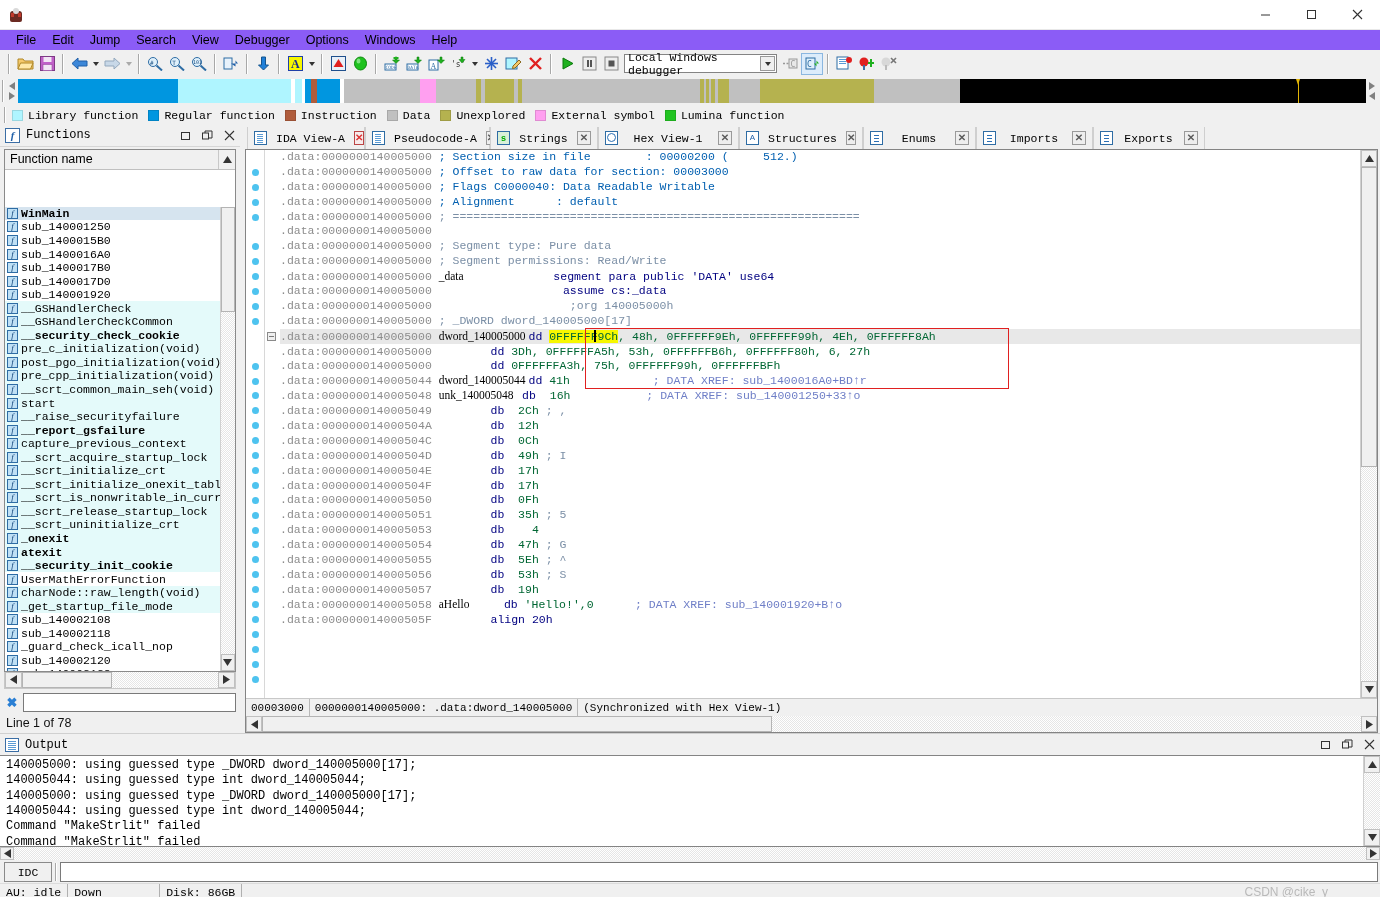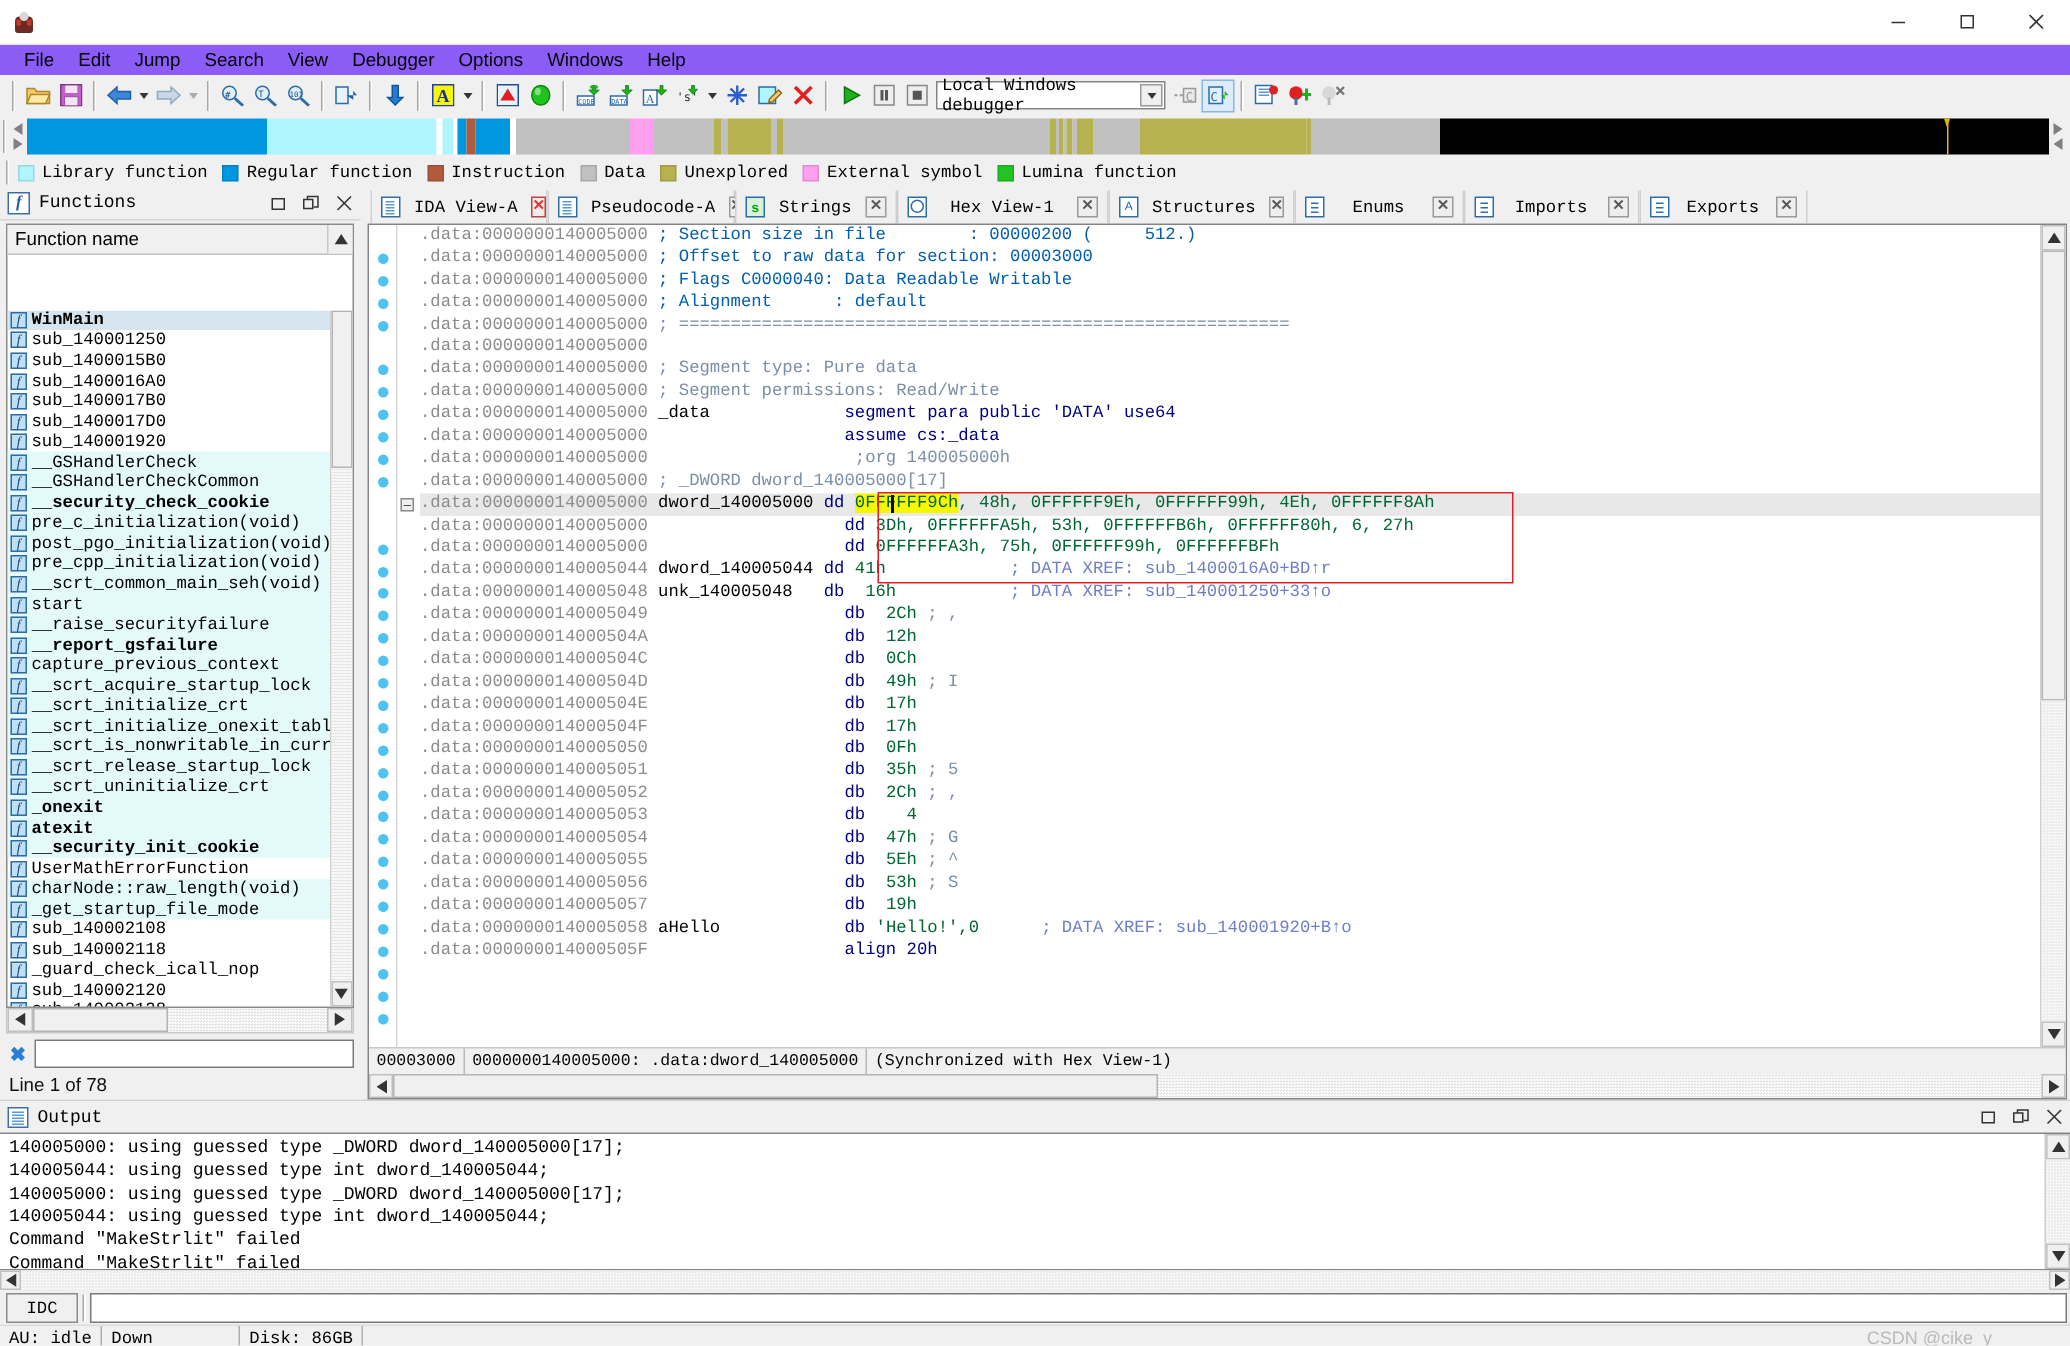--- a/index.html
+++ b/index.html
@@ -136,21 +136,21 @@
   #code{ flex:1 1 auto; overflow:hidden; position:relative;
       font-family:"Liberation Mono","DejaVu Sans Mono",monospace; font-size:11.5px; background:#fff; padding-left:2px;}
   .cl{ height:14.9px; white-space:pre; line-height:14.9px; }
   .cl.hl{ background:#e8e8e8;}
   .addr{ color:#8c8c8c;}
   .cmt{ color:#005fb0;}
   .cmt-dim{ color:#7b8fa6;}
   .xref{ color:#6f7fc7;}
   .kw{ color:#000080;}
   .num{ color:#006633;}
-  .lbl{ color:#000000;}
+  .lbl{ color:#000000;font-family:Liberation Serif, serif;}
   .dd2{ color:#000080;}
   .sel-yellow{ background:#f7f700;}
   #code-vscroll{ width:17px;background:#f0f0f0;border-left:1px solid #d0d0d0;display:flex;flex-direction:column;flex:0 0 auto;}
   #code-vscroll .arr{height:17px;background:#f0f0f0;border:1px solid #c0c0c0;display:flex;align-items:center;justify-content:center;}
   #code-vscroll .thumb{height:300px;background:#f0f0f0;border:1px solid #b4b4b4;}
   #code-vscroll .track{flex:1 1 auto;background:repeating-conic-gradient(#fff 0% 25%, #e6e6e6 0% 50%) 0 0/2px 2px;}
   #red-box{ position:absolute; border:1.5px solid #e02020; pointer-events:none;}
   #caret{ position:absolute; width:1.5px; background:#000;}
 
   #dis-status{ height:18px; display:flex; background:#f0f0f0; border-top:1px solid #c8c8c8;
@@ -874,21 +874,20 @@
             <div class="cl"><span class="addr">.data:0000000140005044 </span><span class="lbl">dword_140005044 </span><span class="dd2">dd </span><span class="num">41h</span><span class="xref">            ; DATA XREF: sub_1400016A0+BD↑r</span></div>
             <div class="cl"><span class="addr">.data:0000000140005048 </span><span class="lbl">unk_140005048   </span><span class="dd2">db </span><span class="num"> 16h</span><span class="xref">           ; DATA XREF: sub_140001250+33↑o</span></div>
             <div class="cl"><span class="addr">.data:0000000140005049 </span><span class="lbl">                  </span><span class="dd2">db </span><span class="num"> 2Ch</span><span class="cmt-dim"> ; ,</span></div>
             <div class="cl"><span class="addr">.data:000000014000504A </span><span class="lbl">                  </span><span class="dd2">db </span><span class="num"> 12h</span></div>
             <div class="cl"><span class="addr">.data:000000014000504C </span><span class="lbl">                  </span><span class="dd2">db </span><span class="num"> 0Ch</span></div>
             <div class="cl"><span class="addr">.data:000000014000504D </span><span class="lbl">                  </span><span class="dd2">db </span><span class="num"> 49h</span><span class="cmt-dim"> ; I</span></div>
             <div class="cl"><span class="addr">.data:000000014000504E </span><span class="lbl">                  </span><span class="dd2">db </span><span class="num"> 17h</span></div>
             <div class="cl"><span class="addr">.data:000000014000504F </span><span class="lbl">                  </span><span class="dd2">db </span><span class="num"> 17h</span></div>
             <div class="cl"><span class="addr">.data:0000000140005050 </span><span class="lbl">                  </span><span class="dd2">db </span><span class="num"> 0Fh</span></div>
             <div class="cl"><span class="addr">.data:0000000140005051 </span><span class="lbl">                  </span><span class="dd2">db </span><span class="num"> 35h</span><span class="cmt-dim"> ; 5</span></div>
-            <div class="cl"><span class="addr">.data:0000000140005052 </span><span class="lbl">                  </span><span class="dd2">db </span><span class="num"> 2Ch</span><span class="cmt-dim"> ; ,</span></div>
             <div class="cl"><span class="addr">.data:0000000140005053 </span><span class="lbl">                  </span><span class="dd2">db </span><span class="num">   4</span></div>
             <div class="cl"><span class="addr">.data:0000000140005054 </span><span class="lbl">                  </span><span class="dd2">db </span><span class="num"> 47h</span><span class="cmt-dim"> ; G</span></div>
             <div class="cl"><span class="addr">.data:0000000140005055 </span><span class="lbl">                  </span><span class="dd2">db </span><span class="num"> 5Eh</span><span class="cmt-dim"> ; ^</span></div>
             <div class="cl"><span class="addr">.data:0000000140005056 </span><span class="lbl">                  </span><span class="dd2">db </span><span class="num"> 53h</span><span class="cmt-dim"> ; S</span></div>
             <div class="cl"><span class="addr">.data:0000000140005057 </span><span class="lbl">                  </span><span class="dd2">db </span><span class="num"> 19h</span></div>
             <div class="cl"><span class="addr">.data:0000000140005058 </span><span class="lbl">aHello            </span><span class="dd2">db </span><span class="num">'Hello!',0</span><span class="xref">      ; DATA XREF: sub_140001920+B↑o</span></div>
             <div class="cl"><span class="addr">.data:000000014000505F </span><span class="lbl">                  </span><span class="kw">align 20h</span></div>
             <div id="red-box" style="left: 307px; top: 177.8px; width: 424px; height: 61.6px;"></div>
           <div id="caret" style="left: 316px; top: 179.8px; height: 12px;"></div>
         </div>

